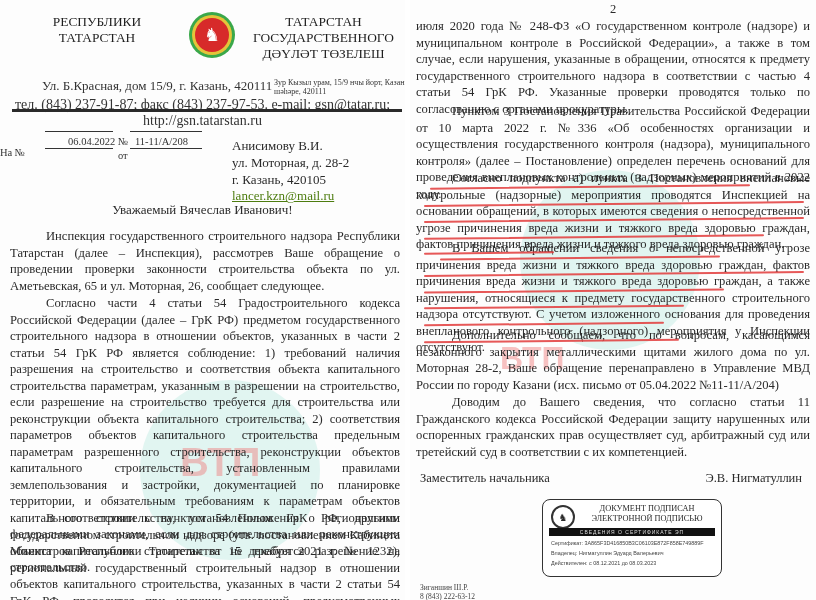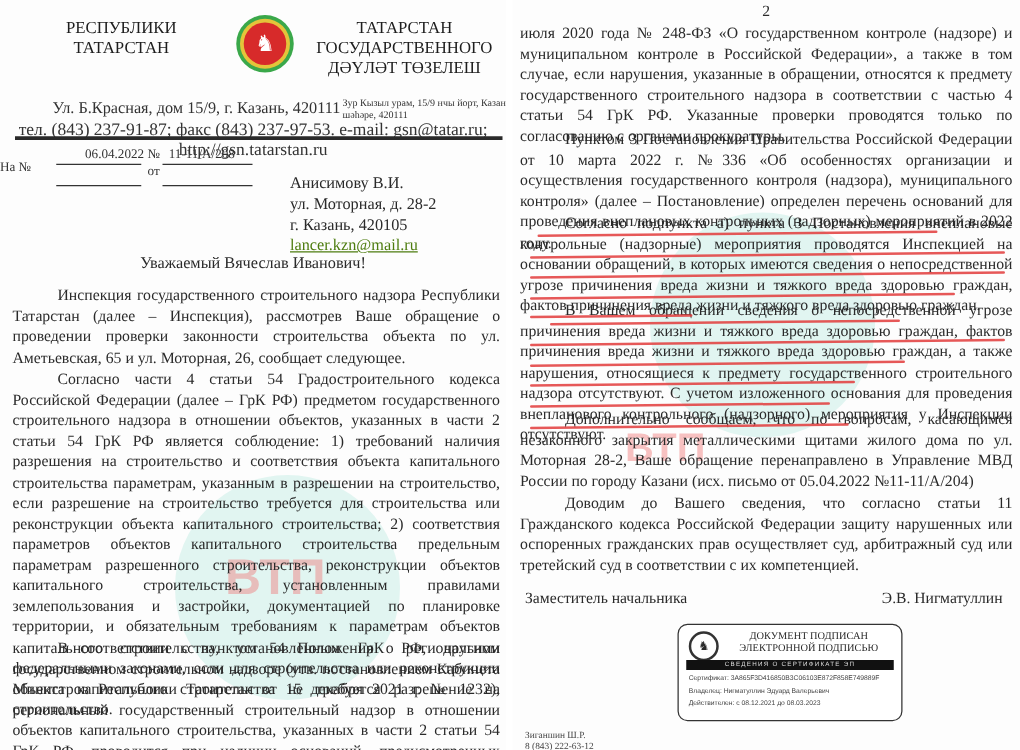--- a/index.html
+++ b/index.html
@@ -12,21 +12,21 @@
   .hdr-left { position:absolute; left:22px; top:14px; width:150px; text-align:center; font-size:13.4px; line-height:16px; color:#1e1e1e; }
   .hdr-right { position:absolute; left:246px; top:14px; width:155px; text-align:center; font-size:13.4px; line-height:16px; color:#1e1e1e; }
   .addr-l { position:absolute; left:18px; top:78px; font-size:13px; color:#333;margin-left:24px; }
   .addr-r { position:absolute; left:250px; top:78px; font-size:8px; color:#333;margin-left:24px; }
   .contact { position:absolute; left:0; width:405px; top:97px; text-align:center; font-size:14px; color:#333; }
   .rule { position:absolute; left:12px; width:390px; top:109px; height:3px; background:#2a2a2a; }
   .emblem { position:absolute; left:189px; top:12px; width:46px; height:46px; border-radius:50%;
             background:#3aa84a; display:flex; align-items:center; justify-content:center; }
   .emblem .ring { width:40px; height:40px; border-radius:50%; background:#e4c43a; display:flex; align-items:center; justify-content:center; }
   .emblem .core { width:34px; height:34px; border-radius:50%; background:#d72a2a; display:flex; align-items:center; justify-content:center; color:#fff; font-size:18px; }
-  .meta { position:absolute; font-size:10.5px; color:#333; }
+  .meta { position:absolute; font-size:10.5px; color:#333;margin-top:18px; }
   .line { position:absolute; height:1px; background:#333; }
   .recipient { position:absolute; left:232px; top:138px; font-size:13px; line-height:16.8px; }
   .link { color:#4d7c0f; text-decoration:underline; }
   .greeting { position:absolute; left:0; width:405px; text-align:center; top:202px; font-size:13px; }
   .pagenum { position:absolute; left:0; width:406px; top:2px; text-align:center; font-size:12.5px; }
   .indent { text-indent:36px; }
   .redline { position:absolute; height:2px; background:#e23b3b; opacity:.85; border-radius:2px; transform:rotate(-0.6deg); }
   .signer-title { position:absolute; left:10px; top:471px; font-size:12.5px; }
   .signer-name { position:absolute; right:14px; top:471px; font-size:12.5px; }
   .stamp { position:absolute; left:132px; top:499px; width:178px; height:76px; border:1.5px solid #333; border-radius:8px; background:#fff; font-family:"Liberation Sans",sans-serif; }

